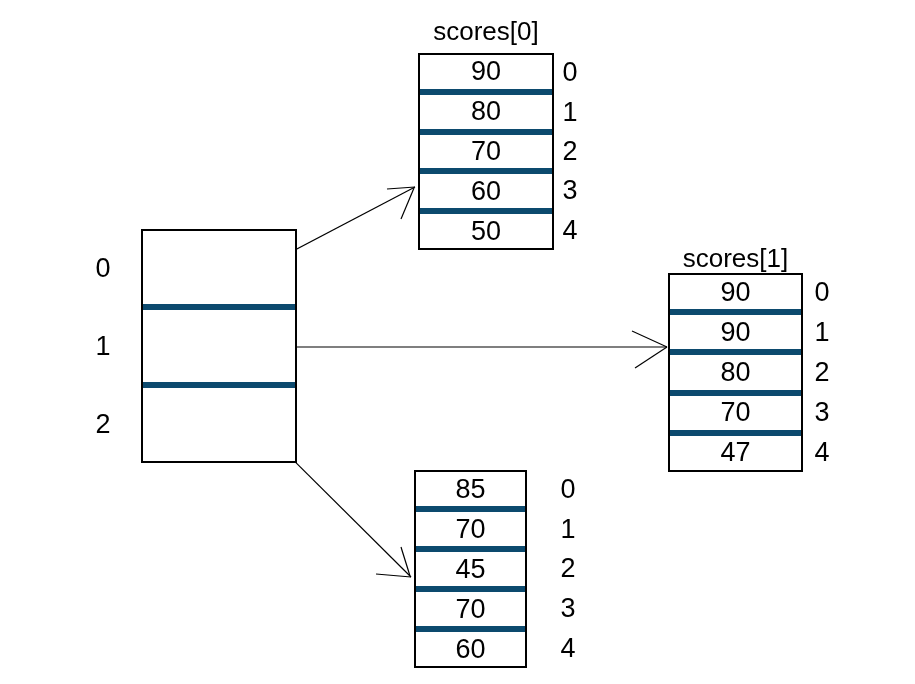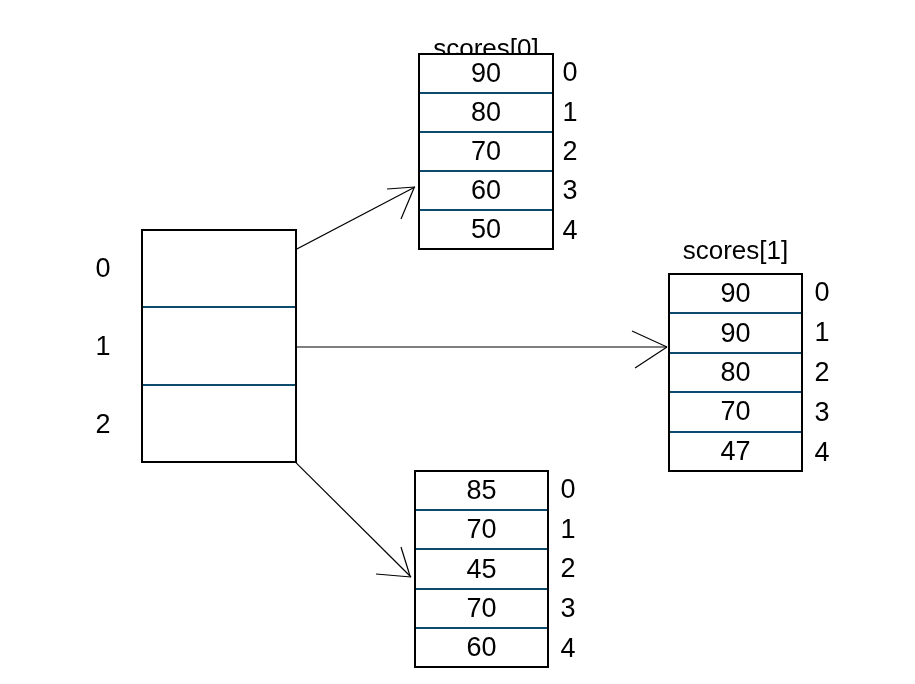--- a/index.html
+++ b/index.html
@@ -26,21 +26,21 @@
     display: flex;
     flex-direction: column;
     background: #ffffff;
   }
   .tbl .cell {
     flex: 1;
     display: flex;
     align-items: center;
     justify-content: center;
     font-size: 27px;
-    border-top: 2px solid #0c4a6e;
+    border-top: 6px solid #0c4a6e;
   }
   .tbl .cell:first-child { border-top: none; }
   .idxcol {
     position: absolute;
     display: flex;
     flex-direction: column;
   }
   .idxcol .idx {
     flex: 1;
     display: flex;
@@ -78,58 +78,58 @@
     <div class="idx">1</div>
     <div class="idx">2</div>
   </div>
 
   <div class="tbl" style="left:141px; top:229px; width:156px; height:234px;">
     <div class="cell"></div>
     <div class="cell"></div>
     <div class="cell"></div>
   </div>
 
-  <div class="diagram-title" style="left:418px; top:16px; width:136px;margin-top:17px;">scores[0]</div>
+  <div class="diagram-title" style="left:418px; top:16px; width:136px;">scores[0]</div>
 
   <div class="tbl" style="left:418px; top:53px; width:136px; height:197px;">
     <div class="cell">90</div>
     <div class="cell">80</div>
     <div class="cell">70</div>
     <div class="cell">60</div>
     <div class="cell">50</div>
   </div>
 
   <div class="idxcol" style="left:554px; top:53px; width:32px; height:197px;">
     <div class="idx">0</div>
     <div class="idx">1</div>
     <div class="idx">2</div>
     <div class="idx">3</div>
     <div class="idx">4</div>
   </div>
 
-  <div class="diagram-title" style="left:668px; top:235px; width:135px;">scores[1]</div>
+  <div class="diagram-title" style="left:668px; top:243px; width:135px;">scores[1]</div>
 
   <div class="tbl" style="left:668px; top:273px; width:135px; height:199px;">
     <div class="cell">90</div>
     <div class="cell">90</div>
     <div class="cell">80</div>
     <div class="cell">70</div>
     <div class="cell">47</div>
   </div>
 
   <div class="idxcol" style="left:806px; top:273px; width:32px; height:199px;">
     <div class="idx">0</div>
     <div class="idx">1</div>
     <div class="idx">2</div>
     <div class="idx">3</div>
     <div class="idx">4</div>
   </div>
 
 
-  <div class="tbl" style="left:414px; top:470px; width:135px; height:198px;">
+  <div class="tbl" style="left:414px; top:470px; width:113px; height:198px;">
     <div class="cell">85</div>
     <div class="cell">70</div>
     <div class="cell">45</div>
     <div class="cell">70</div>
     <div class="cell">60</div>
   </div>
 
   <div class="idxcol" style="left:552px; top:470px; width:32px; height:198px;">
     <div class="idx">0</div>
     <div class="idx">1</div>

